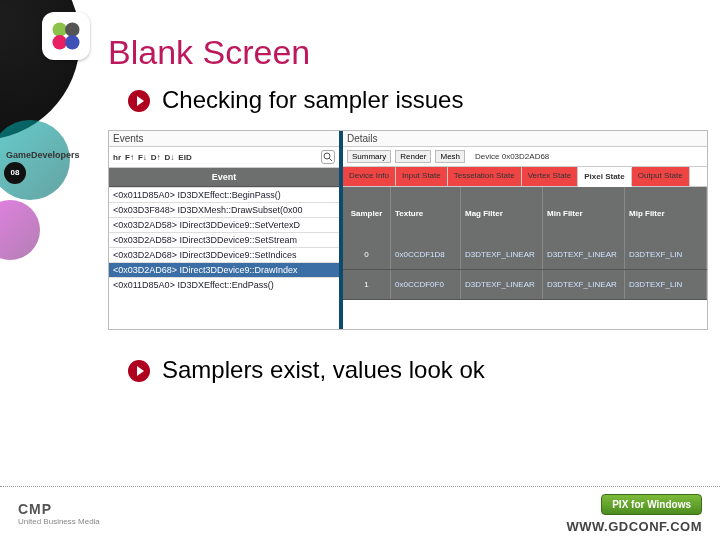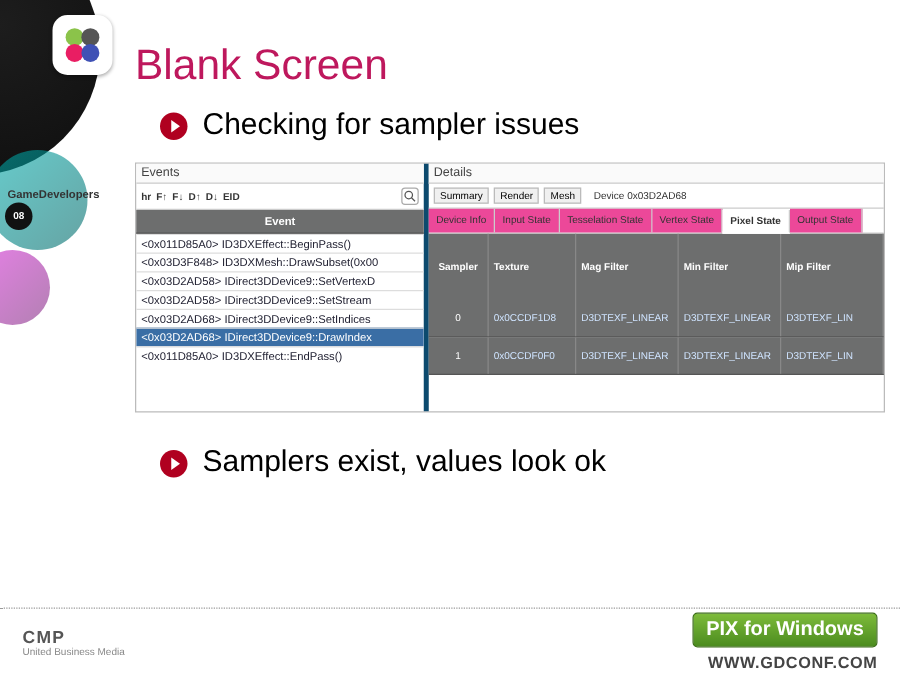--- a/index.html
+++ b/index.html
@@ -70,21 +70,21 @@
   }
   .event-list { flex:1; overflow:hidden; }
   .event-list .row { padding: 2px 4px; border-top:1px solid #ddd; color:#223; white-space:nowrap; overflow:hidden; text-overflow:clip;}
   .event-list .row.selected { background:#3a6ea5; color:#fff; }
   .details-pane { flex:1; display:flex; flex-direction:column; }
   .pane-title2 { font-size:10px; color:#444; padding:2px 4px; border-bottom:1px solid #ccc; background:#fafafa;}
   .tabs1 { display:flex; gap:4px; padding:3px 4px; border-bottom:1px solid #ccc; align-items:center;}
   .tabs1 .tab { font-size:8px; padding:1px 4px; border:1px solid #bbb; background:#f0f0f0; }
   .tabs1 .dev { font-size:8px; margin-left:6px; color:#333; }
   .tabs2 { display:flex; border-bottom:1px solid #ccc; }
-  .tabs2 .t { font-size:8px; padding:4px 6px; border-right:1px solid #ccc; background:#ec4899; color:#333;}
+  .tabs2 .t { font-size:8px; padding:4px 6px; border-right:1px solid #ccc; background:#ef4444; color:#333;}
   .tabs2 .t.active { background:#fff; font-weight:bold; border-bottom:2px solid #fff; position:relative; top:1px;}
   .sampler-table { flex:1; display:flex; flex-direction:column; }
   .sth { display:flex; background:#6d6e6e; color:#fff; font-weight:bold; }
   .sth div, .str div { padding:22px 4px; font-size:8px; border-right:1px solid #888; overflow:hidden; white-space:nowrap;}
   .col-s { width:48px; text-align:center;}
   .col-t { width:70px;}
   .col-f { width:82px;}
   .str { display:flex; border-bottom:1px solid #555; background:#6d6e6e; color:#cfe4ff; }
   .str .col-s { color:#fff; }
   .str div { padding:10px 4px; }
@@ -98,21 +98,21 @@
     position:absolute; bottom:0; left:0; right:0; height:54px;
     border-top: 1px dotted #999;
     display:flex; align-items:center; justify-content:space-between;
     padding: 0 18px;
   }
   .footer .cmp { display:flex; flex-direction:column; align-items:flex-start; font-size:8px; color:#888;}
   .footer .cmp .logo { font-size:14px; font-weight:bold; color:#555; letter-spacing:1px;}
   .footer .right { display:flex; flex-direction:column; align-items:flex-end; gap:4px;}
   .footer .pix-badge {
     background: linear-gradient(#7dbb3a,#4c8c1f);
-    color:#fff; font-size:16px; font-weight:bold;
+    color:#fff; font-size:10px; font-weight:bold;
     padding:4px 10px; border-radius:4px;
     border:1px solid #3a6d15;
   }
   .footer .gdconf { font-size:13px; font-weight:bold; color:#444; letter-spacing:.5px;}
   .gd-text { position:absolute; left:6px; top:150px; font-size:9px; font-weight:bold; color:#333; }
 </style>
 </head>
 <body>
 
 <div class="side-deco">

